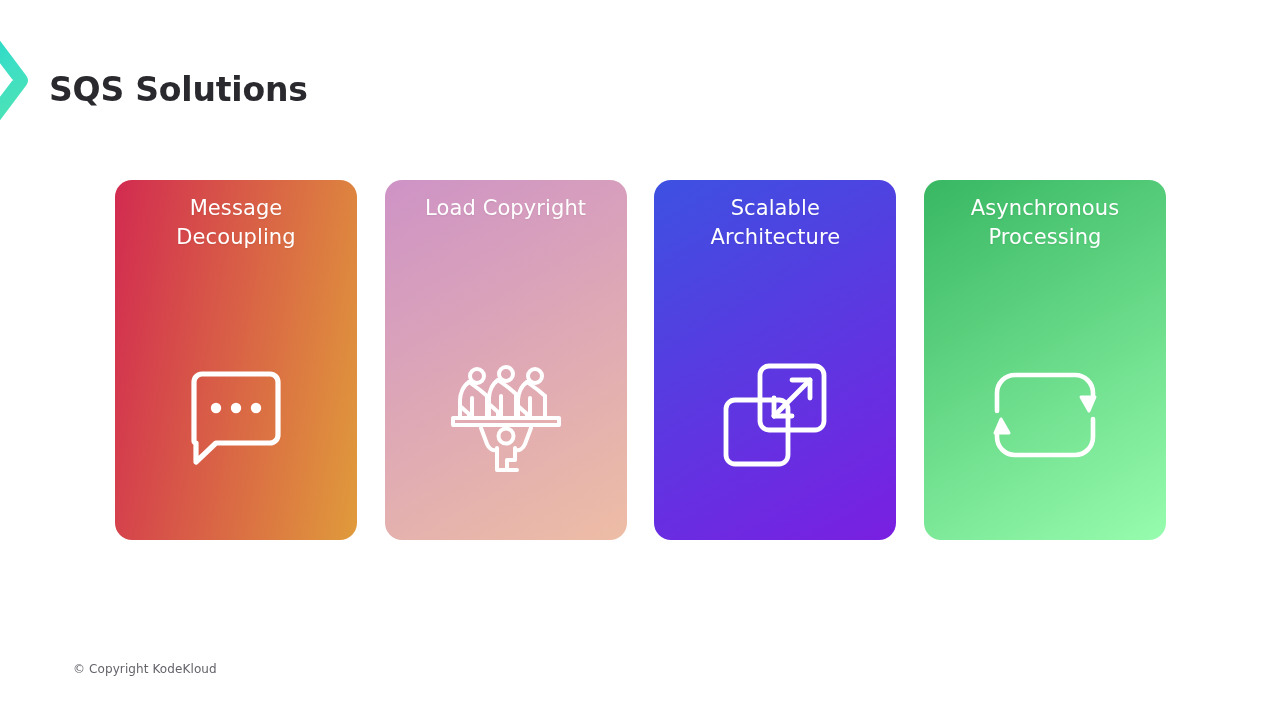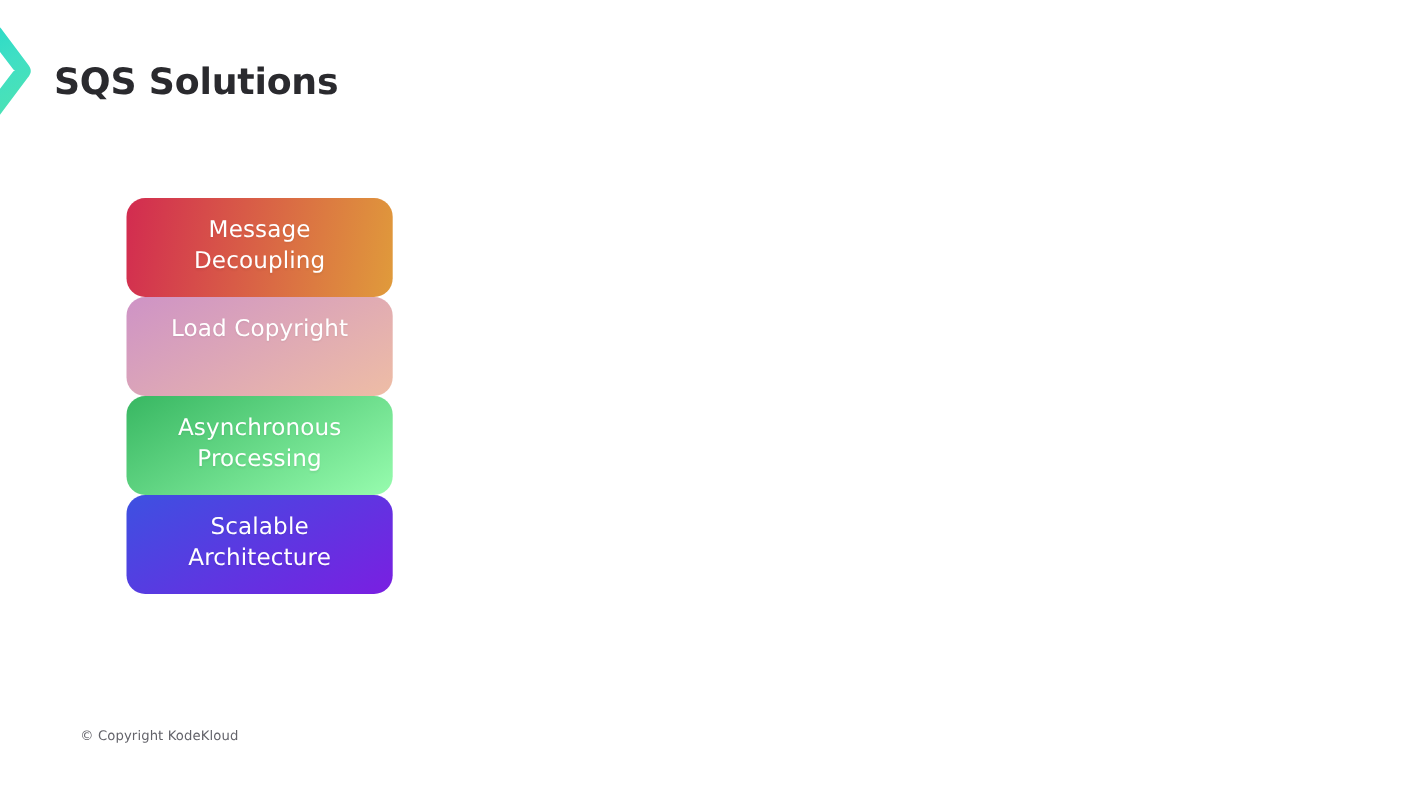--- a/index.html
+++ b/index.html
@@ -12,21 +12,21 @@
 
   body {
     background: #FFFFFF;
     font-family: "DejaVu Sans", "Liberation Sans", sans-serif;
     position: relative;
   }
 
   
   .header {
     position: absolute;
-    top: 0;
+    top: 16px;
     left: 0;
     width: 1280px;
     height: 130px;
   }
 
   .logo-mark {
     position: absolute;
     left: -16px;
     top: 18px;
     width: 56px;
@@ -46,21 +46,20 @@
 
   
   .cards-row {
     position: absolute;
     left: 115px;
     top: 180px;
     width: 1051px;
     height: 360px;
     display: flex;
     justify-content: space-between;
-    flex-direction: column;
   }
 
   .card {
     width: 242px;
     height: 360px;
     border-radius: 17px;
     position: relative;
     overflow: hidden;
     display: flex;
     flex-direction: column;
@@ -168,48 +167,48 @@
 
         <circle cx="59" cy="80" r="7.5"></circle>
         <path d="M 34 72 L 40 88 C 42 93 46 95 50 94"></path>
         <path d="M 84 72 L 78 88 C 76 93 72 95 68 94"></path>
         <path d="M 50 92 L 50 104 L 50 114 L 58 114"></path>
         <path d="M 68 92 L 68 104 L 60 104 L 60 114 L 70 114"></path>
       </svg>
     </div>
   </div>
 
-  <div class="card" id="card-2" style="background: linear-gradient(150deg, rgb(56, 183, 98) 0%, rgb(151, 252, 174) 100%);">
-    <div class="card-title">Asynchronous Processing</div>
-    <div class="card-icon">
-      <svg width="112" height="96" viewBox="0 0 112 96" fill="none" stroke="#FFFFFF" stroke-width="4.6" stroke-linecap="round" stroke-linejoin="round">
-
-        <path d="M 8 44 L 8 26 C 8 16 16 8 26 8 L 86 8 C 96 8 104 16 104 26 L 104 32"></path>
-
-        <path d="M 92 30 L 106 30 L 100 44 Z" fill="#FFFFFF" stroke-width="3"></path>
-
-        <path d="M 104 52 L 104 70 C 104 80 96 88 86 88 L 26 88 C 16 88 8 80 8 70 L 8 64"></path>
-
-        <path d="M 20 66 L 6 66 L 12 52 Z" fill="#FFFFFF" stroke-width="3"></path>
-      </svg>
-    </div>
-  </div>
-
   <div class="card" id="card-3" style="background: linear-gradient(150deg, rgb(61, 81, 225) 0%, rgb(122, 31, 225) 100%);">
     <div class="card-title">Scalable Architecture</div>
     <div class="card-icon">
       <svg width="110" height="110" viewBox="0 0 110 110" fill="none" stroke="#FFFFFF" stroke-width="4.8" stroke-linecap="round" stroke-linejoin="round">
 
         <rect x="6" y="40" width="62" height="64" rx="9"></rect>
 
         <rect x="40" y="6" width="64" height="64" rx="9" fill="none"></rect>
 
         <path d="M 54 56 L 90 20"></path>
         <path d="M 72 20 L 90 20 L 90 38"></path>
         <path d="M 54 56 L 54 38"></path>
         <path d="M 54 56 L 72 56"></path>
       </svg>
     </div>
   </div>
 
+  <div class="card" id="card-2" style="background: linear-gradient(150deg, rgb(56, 183, 98) 0%, rgb(151, 252, 174) 100%);">
+    <div class="card-title">Asynchronous Processing</div>
+    <div class="card-icon">
+      <svg width="112" height="96" viewBox="0 0 112 96" fill="none" stroke="#FFFFFF" stroke-width="4.6" stroke-linecap="round" stroke-linejoin="round">
+
+        <path d="M 8 44 L 8 26 C 8 16 16 8 26 8 L 86 8 C 96 8 104 16 104 26 L 104 32"></path>
+
+        <path d="M 92 30 L 106 30 L 100 44 Z" fill="#FFFFFF" stroke-width="3"></path>
+
+        <path d="M 104 52 L 104 70 C 104 80 96 88 86 88 L 26 88 C 16 88 8 80 8 70 L 8 64"></path>
+
+        <path d="M 20 66 L 6 66 L 12 52 Z" fill="#FFFFFF" stroke-width="3"></path>
+      </svg>
+    </div>
+  </div>
+
 </div>
 
 <div class="footer-copyright">© Copyright KodeKloud</div>
 
 </body></html>

